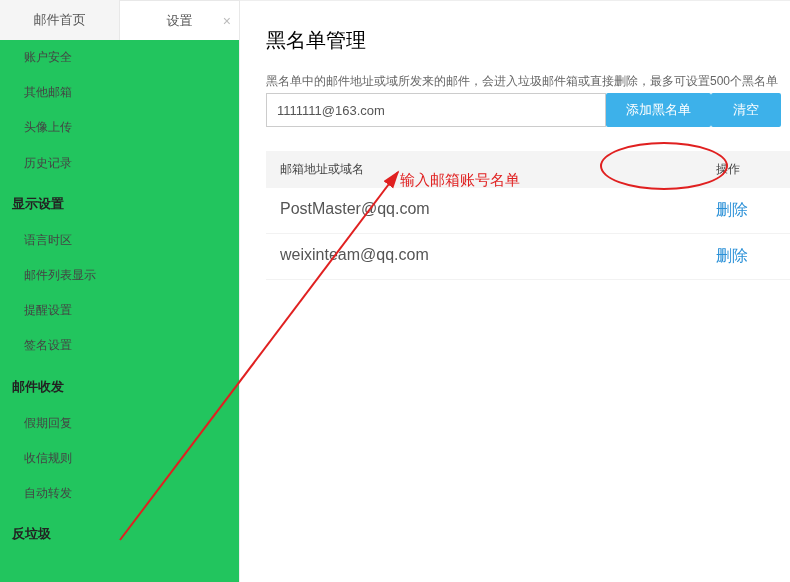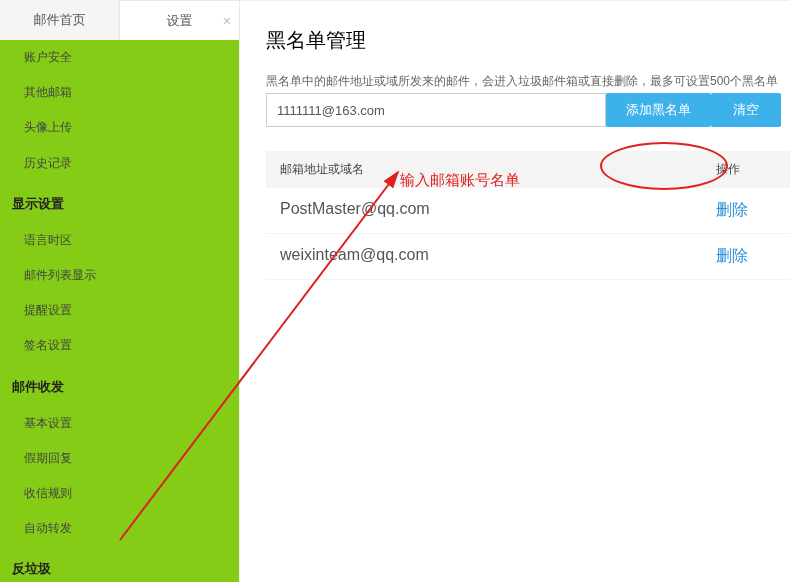--- a/index.html
+++ b/index.html
@@ -47,21 +47,21 @@
     }
     .tab-close {
       position: absolute;
       right: 8px;
       color: #bbb;
       font-size: 14px;
       cursor: pointer;
     }
     .nav {
       flex: 1;
-      background: #84cc16;
+      background: #22c55e;
       overflow-y: auto;
       border-right: 1px solid #eee;
     }
     .nav-group-title {
       padding: 14px 12px 10px;
       font-size: 13px;
       font-weight: bold;
       color: #222;
     }
     .nav-item {
@@ -180,21 +180,20 @@
       <div class="nav-item"><span>头像上传</span></div>
       <div class="nav-item"><span>历史记录</span></div>
 
       <div class="nav-group-title">显示设置</div>
       <div class="nav-item"><span>语言时区</span></div>
       <div class="nav-item"><span>邮件列表显示</span></div>
       <div class="nav-item"><span>提醒设置</span></div>
       <div class="nav-item"><span>签名设置</span></div>
 
       <div class="nav-group-title">邮件收发</div>
-      <div class="nav-item"><span>基本设置</span></div>
       <div class="nav-item"><span>假期回复</span></div>
       <div class="nav-item"><span>收信规则</span></div>
       <div class="nav-item"><span>自动转发</span></div>
 
       <div class="nav-group-title">反垃圾</div>
 
     </div>
   </div>
 
   <div class="main">

